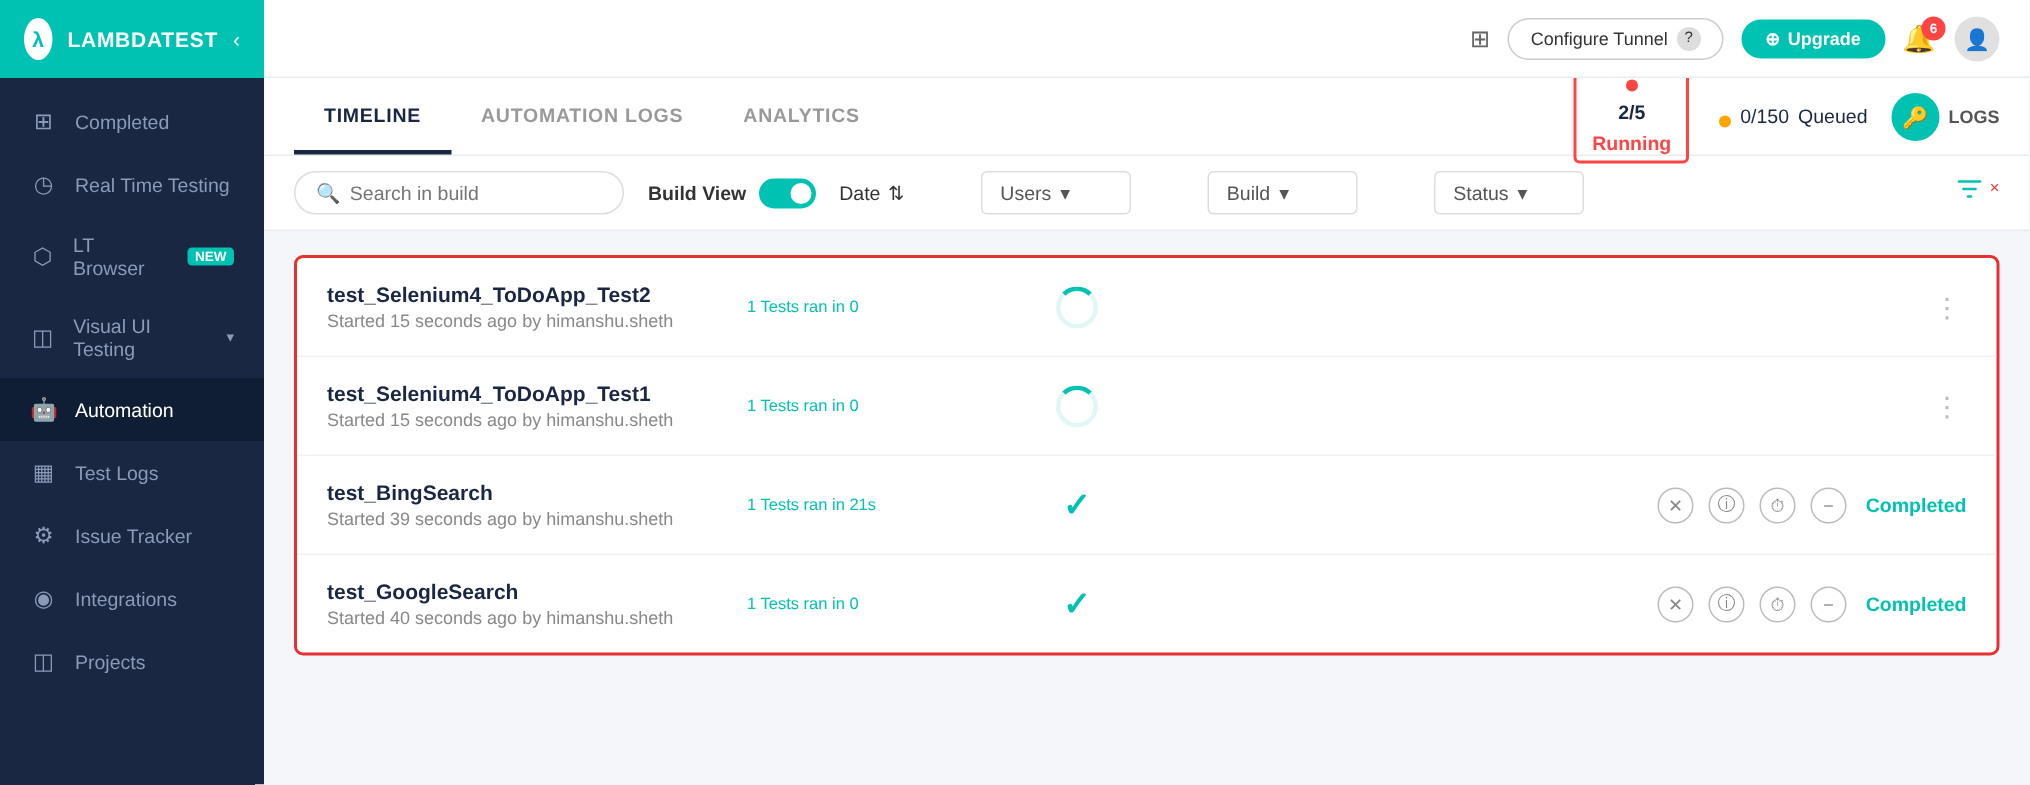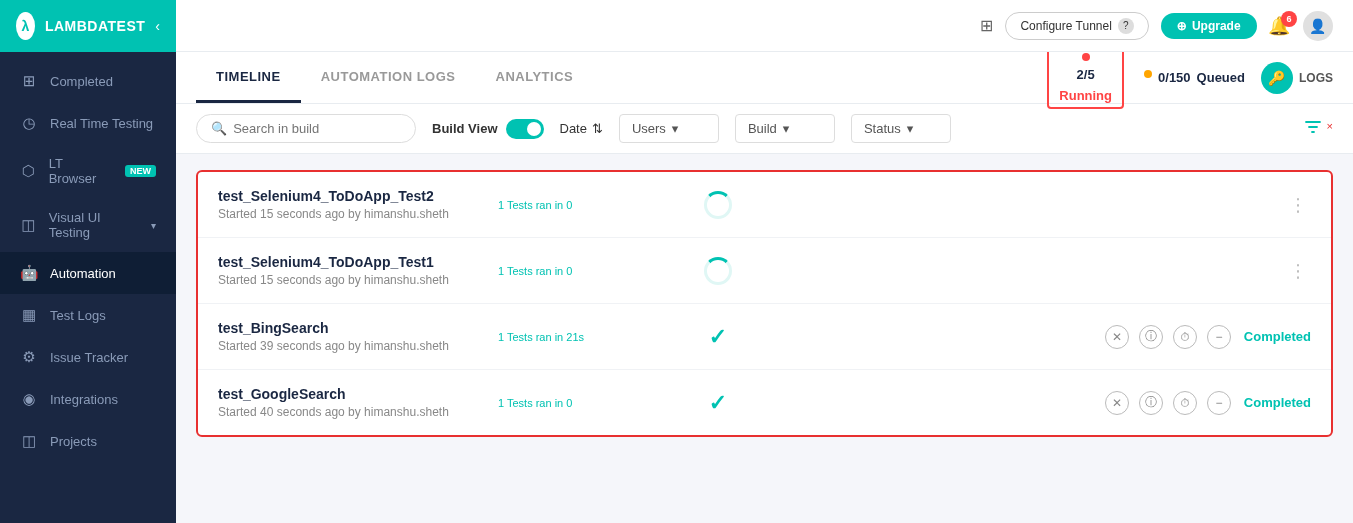--- a/index.html
+++ b/index.html
@@ -200,26 +200,26 @@
     }
     .running-dot {
       width: 8px; height: 8px;
       background: #ff4444;
       border-radius: 50%;
     }
     .running-count { color: #1a2742; }
     .running-label { color: #ff4444; }
     .queued-section {
       display: flex;
-      align-items: flex-start;
+      align-items: flex-end;
       gap: 6px;
       margin-left: 20px;
       font-size: 13px;
       color: #1a2742;
-      font-weight: 700;
+      font-weight: 400;
     }
     .queued-dot {
       width: 8px; height: 8px;
       background: #ffa500;
       border-radius: 50%;
     }
     .key-icon-btn {
       width: 32px; height: 32px;
       background: #00c2b2;
       border-radius: 50%;
@@ -296,20 +296,21 @@
       align-items: center;
       gap: 6px;
       border: 1px solid #ddd;
       border-radius: 4px;
       padding: 6px 12px;
       font-size: 13px;
       color: #555;
       cursor: pointer;
       background: white;
       min-width: 100px;
+      margin-left: 35px;
     }
     .filter-icon-btn {
       margin-left: auto;
       font-size: 16px;
       color: #00c2b2;
       cursor: pointer;
     }
 
     
     .test-list {

